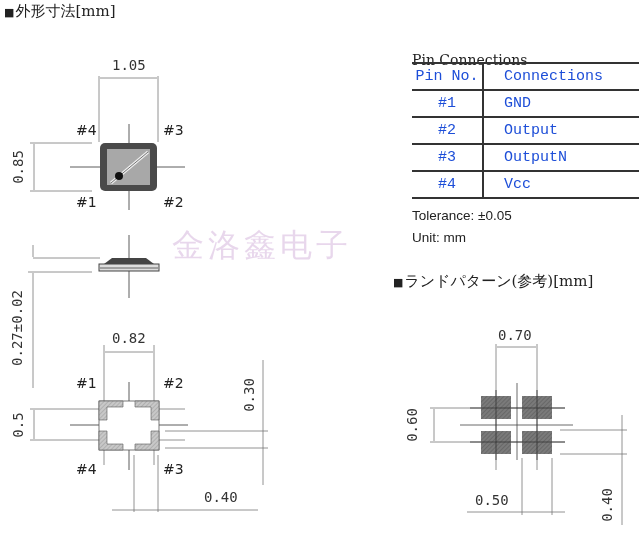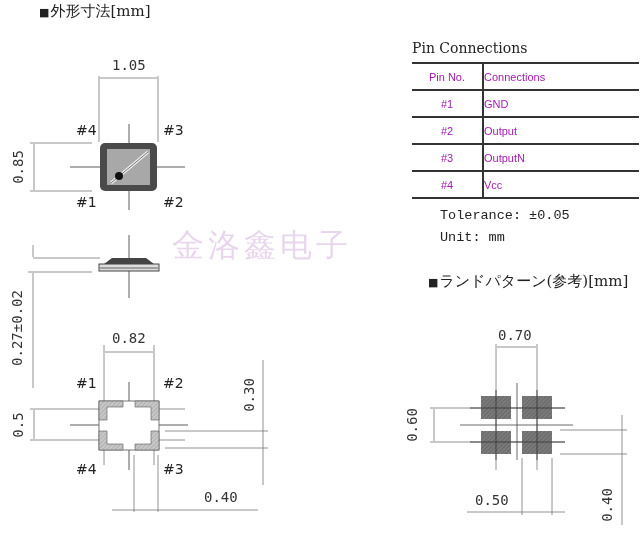--- a/index.html
+++ b/index.html
@@ -1,26 +1,26 @@
 <!DOCTYPE html>
 <html><head>
   <meta charset="utf-8">
   <style>
     html, body { margin: 0; padding: 0; background: #ffffff; }
     body { width: 643px; height: 539px; position: relative; overflow: hidden; font-family: "DejaVu Serif", serif; color: #222; }
-    .title { position: absolute; font-family: "DejaVu Serif", serif; font-size: 15px; color: #222; white-space: nowrap; margin-left: 35px; }
+    .title { position: absolute; font-family: "DejaVu Serif", serif; font-size: 15px; color: #222; white-space: nowrap; }
     .title .sq { font-size: 11px; margin-right: 1px; }
     #title-outline { left: 4px; top: 2px; }
     #title-land { left: 393px; top: 272px; }
-    .pin-table-title { position: absolute; left: 412px; top: 40px; font-size: 14px; font-family: "DejaVu Serif", serif; color: #222; }
-    table.pins { position: absolute; left: 412px; top: 62px; width: 227px; border-collapse: collapse; font-family: Liberation Sans, sans-serif; font-size: 11px; color: #a21caf; }
+    .pin-table-title { position: absolute; left: 412px; top: 52px; font-size: 14px; font-family: "DejaVu Serif", serif; color: #222; }
+    table.pins { position: absolute; left: 412px; top: 62px; width: 227px; border-collapse: collapse; font-family: Liberation Mono, monospace; font-size: 15px; color: #1d4ed8; }
     table.pins th, table.pins td { border-top: 2px solid #333; border-bottom: 2px solid #333; height: 25px; padding: 0; font-weight: normal; }
     table.pins th.c1, table.pins td.c1 { width: 70px; text-align: center; border-right: 2px solid #333; }
-    table.pins th.c2, table.pins td.c2 { text-align: left; }
-    .note { position: absolute; left: 440px; font-family: Liberation Mono, monospace; font-size: 13.5px; color: #222; text-align: right; }
+    table.pins th.c2, table.pins td.c2 { text-align: left; padding-left: 20px; }
+    .note { position: absolute; left: 412px; font-family: Liberation Sans, sans-serif; font-size: 13.5px; color: #222; text-align: right; }
     #note-tol { top: 208px; }
     #note-unit { top: 230px; }
     .watermark { position: absolute; left: 172px; top: 224px; font-family: Liberation Mono, monospace; font-size: 32px; letter-spacing: 4px; color: rgba(190,140,200,0.35); white-space: nowrap; }
     svg.drawing { position: absolute; left: 0; top: 0; }
     .dim { font-family: "DejaVu Sans Mono", monospace; font-size: 14px; fill: #333; }
     .pinlbl { font-family: "DejaVu Sans", sans-serif; font-size: 14px; fill: #222; }
   </style>
 </head>
 <body>
 

